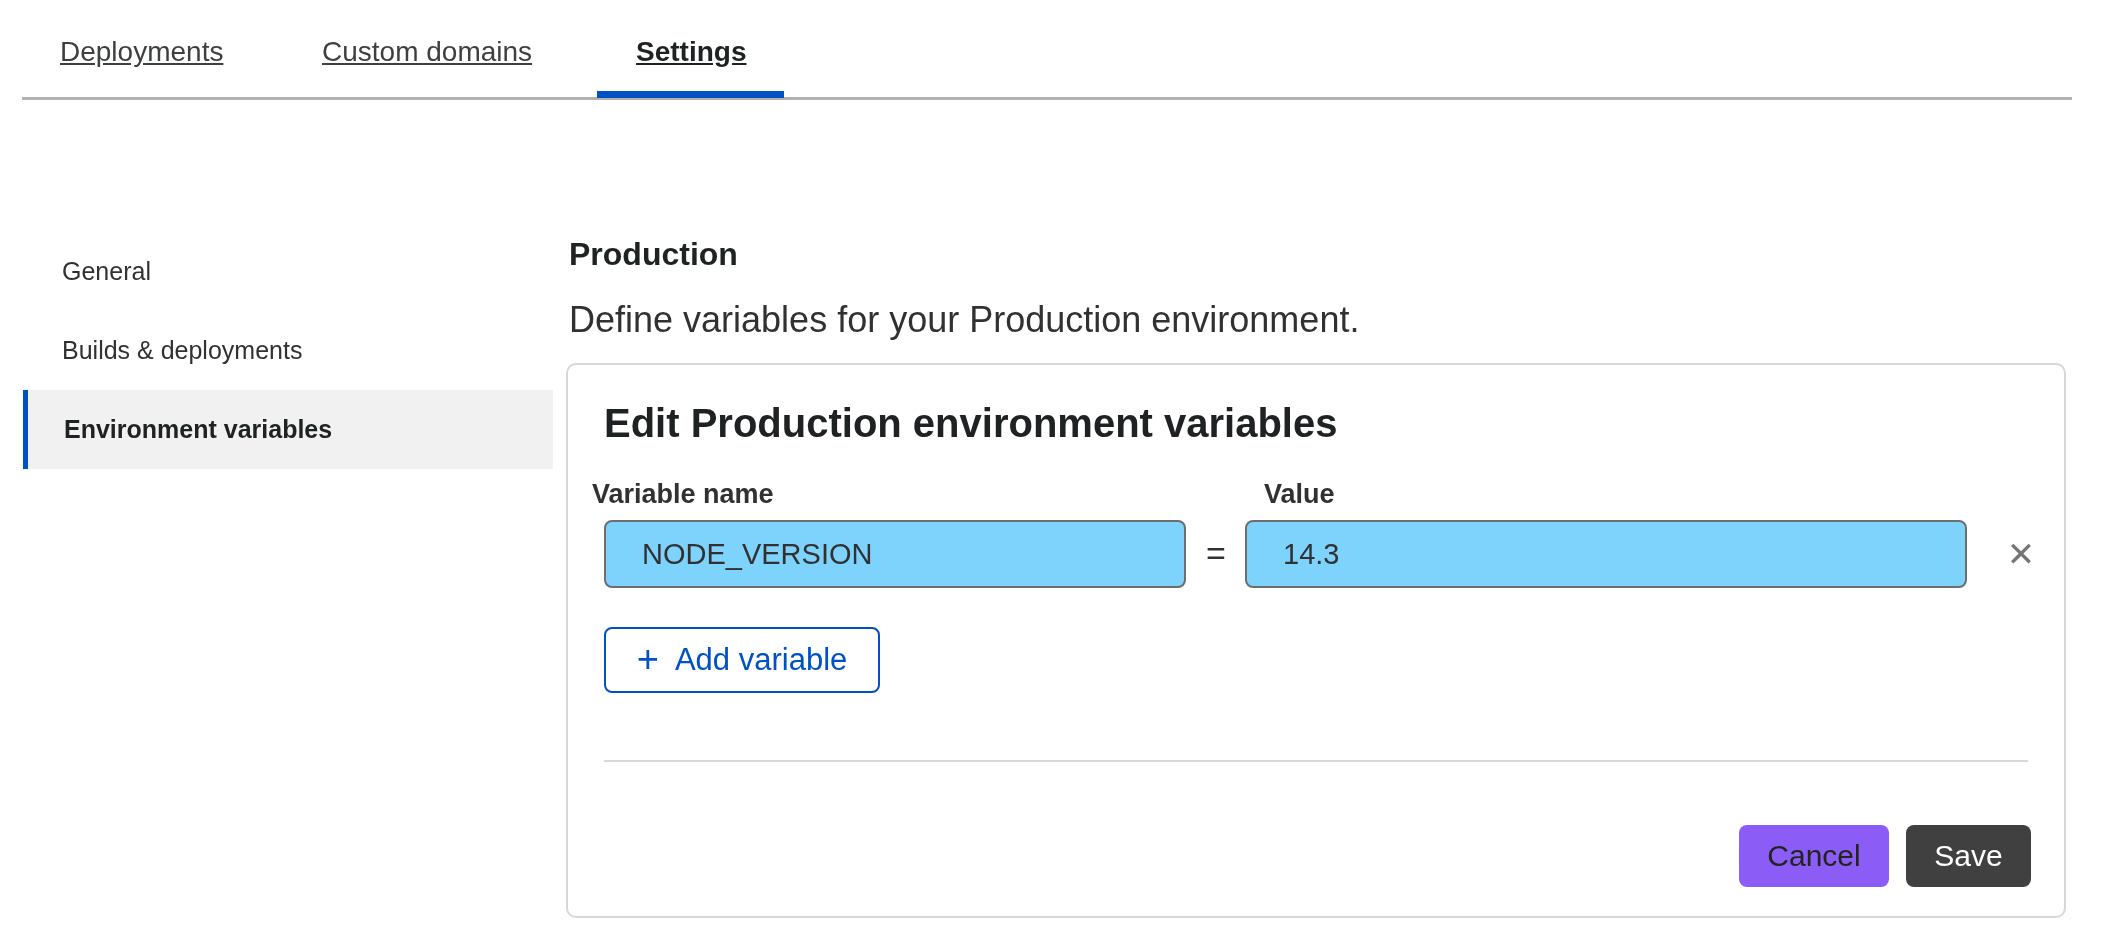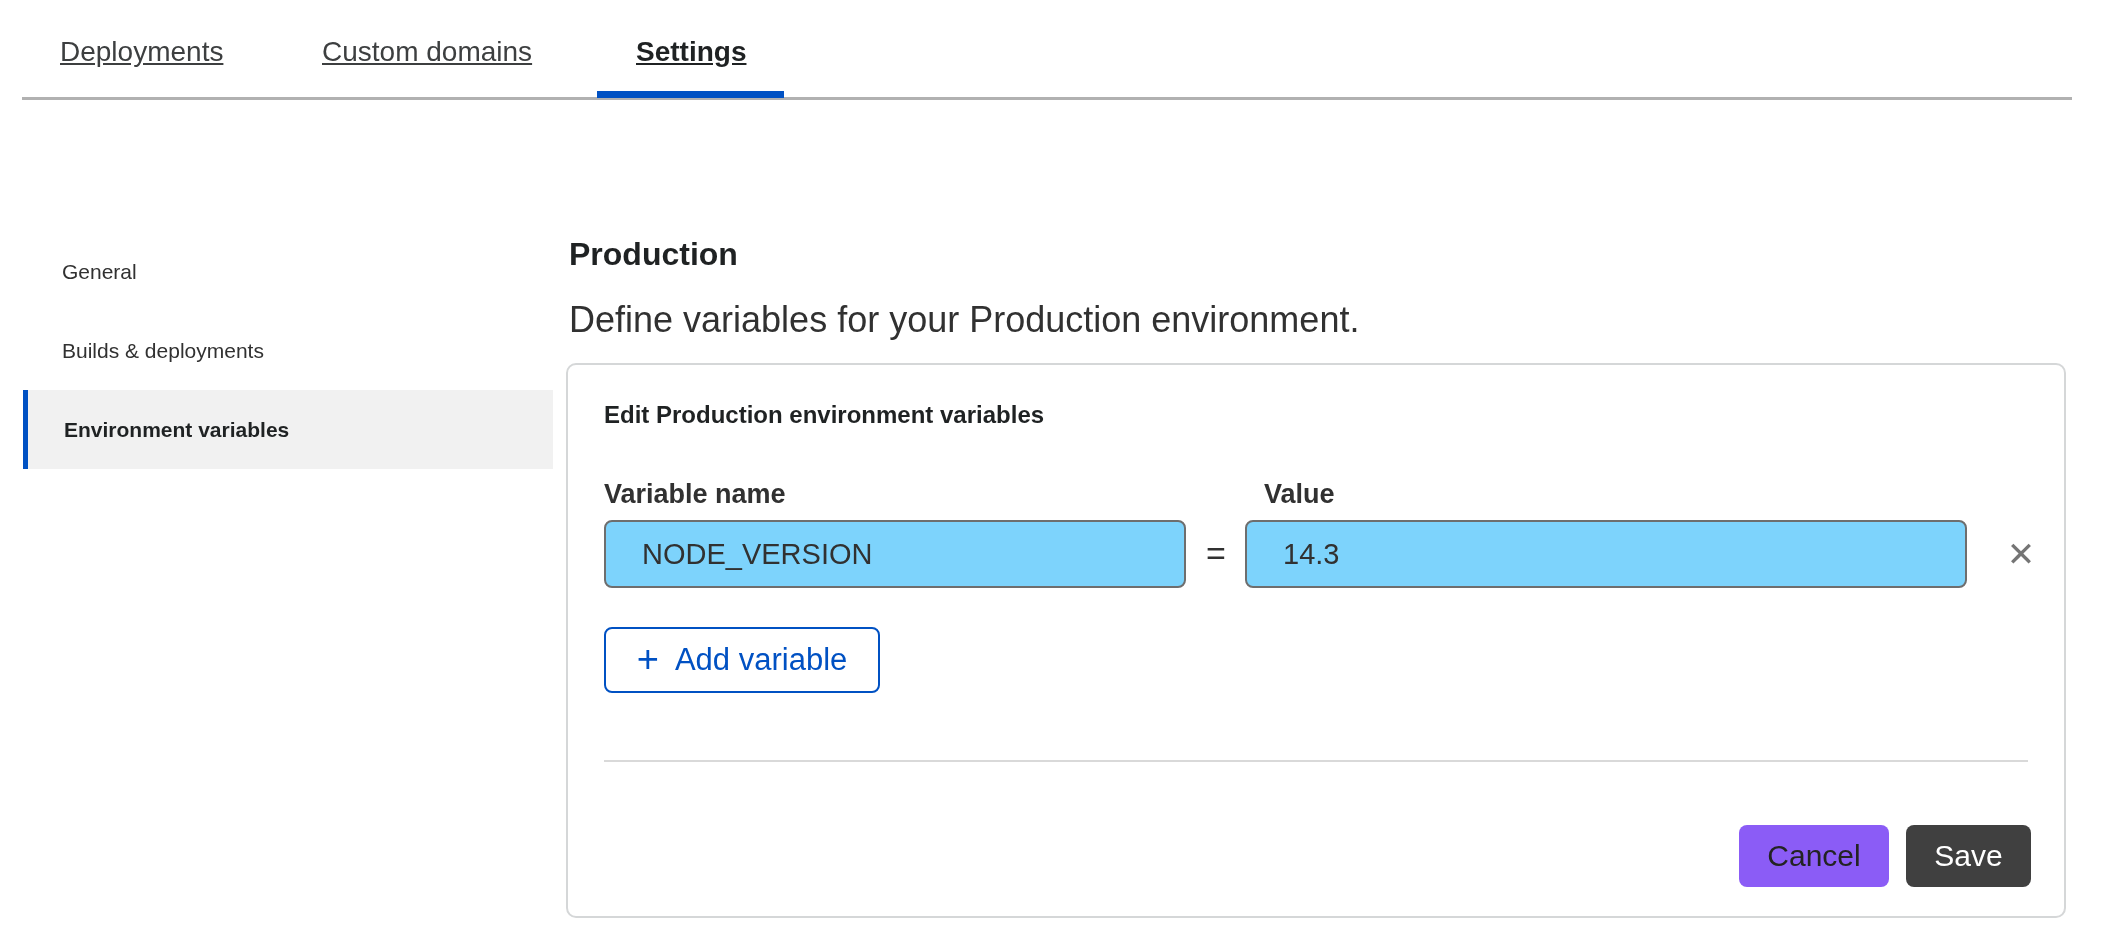--- a/index.html
+++ b/index.html
@@ -19,42 +19,42 @@
   .tab-deployments { left: 60px; }
   .tab-custom-domains { left: 322px; }
   .tab-settings { left: 636px; }
   .tab-indicator { left: 597px; top: 91px; width: 187px; height: 7px; background: #0051c3; }
 
   
   .sidebar { left: 23px; top: 232px; width: 530px; }
   .side-item {
     height: 79px; display: flex; align-items: center;
     padding-left: 39px; box-sizing: border-box;
-    font-size: 21px; color: #313131; cursor: pointer; white-space: nowrap;
+    font-size: 25px; color: #313131; cursor: pointer; white-space: nowrap;
   }
   .side-item.active {
     background: #f1f1f1;
     border-left: 5px solid #0051c3;
     padding-left: 36px;
     font-weight: 700; color: #1f2223;
   }
 
   
   .section-title { left: 569px; top: 236px; font-size: 32px; font-weight: 700; color: #1f2223; }
   .section-desc  { left: 569px; top: 299px; font-size: 36px; color: #313131; }
 
   
   .card {
     left: 566px; top: 363px; width: 1500px; height: 555px;
     border: 2px solid #d5d7d8; border-radius: 10px;
     box-sizing: border-box; background: #ffffff;
   }
-  .card-title { left: 36px; top: 36px; font-size: 24px; font-weight: 700; color: #1f2223; }
+  .card-title { left: 36px; top: 36px; font-size: 40px; font-weight: 700; color: #1f2223; }
   .field-label { top: 114px; font-size: 27px; font-weight: 700; color: #313131; }
-  .label-name  { left: 36px; }
+  .label-name  { left: 24px; }
   .label-value { left: 696px; }
 
   .text-input {
     position: absolute; top: 155px; height: 68px;
     border: 2px solid #6e6e6e; border-radius: 8px;
     box-sizing: border-box; background: #7dd3fc;
     font-family: "Liberation Sans", sans-serif;
     font-size: 29px; color: #313131; padding: 0 36px; outline: none;
   }
   .input-name  { left: 36px;  width: 582px; }

